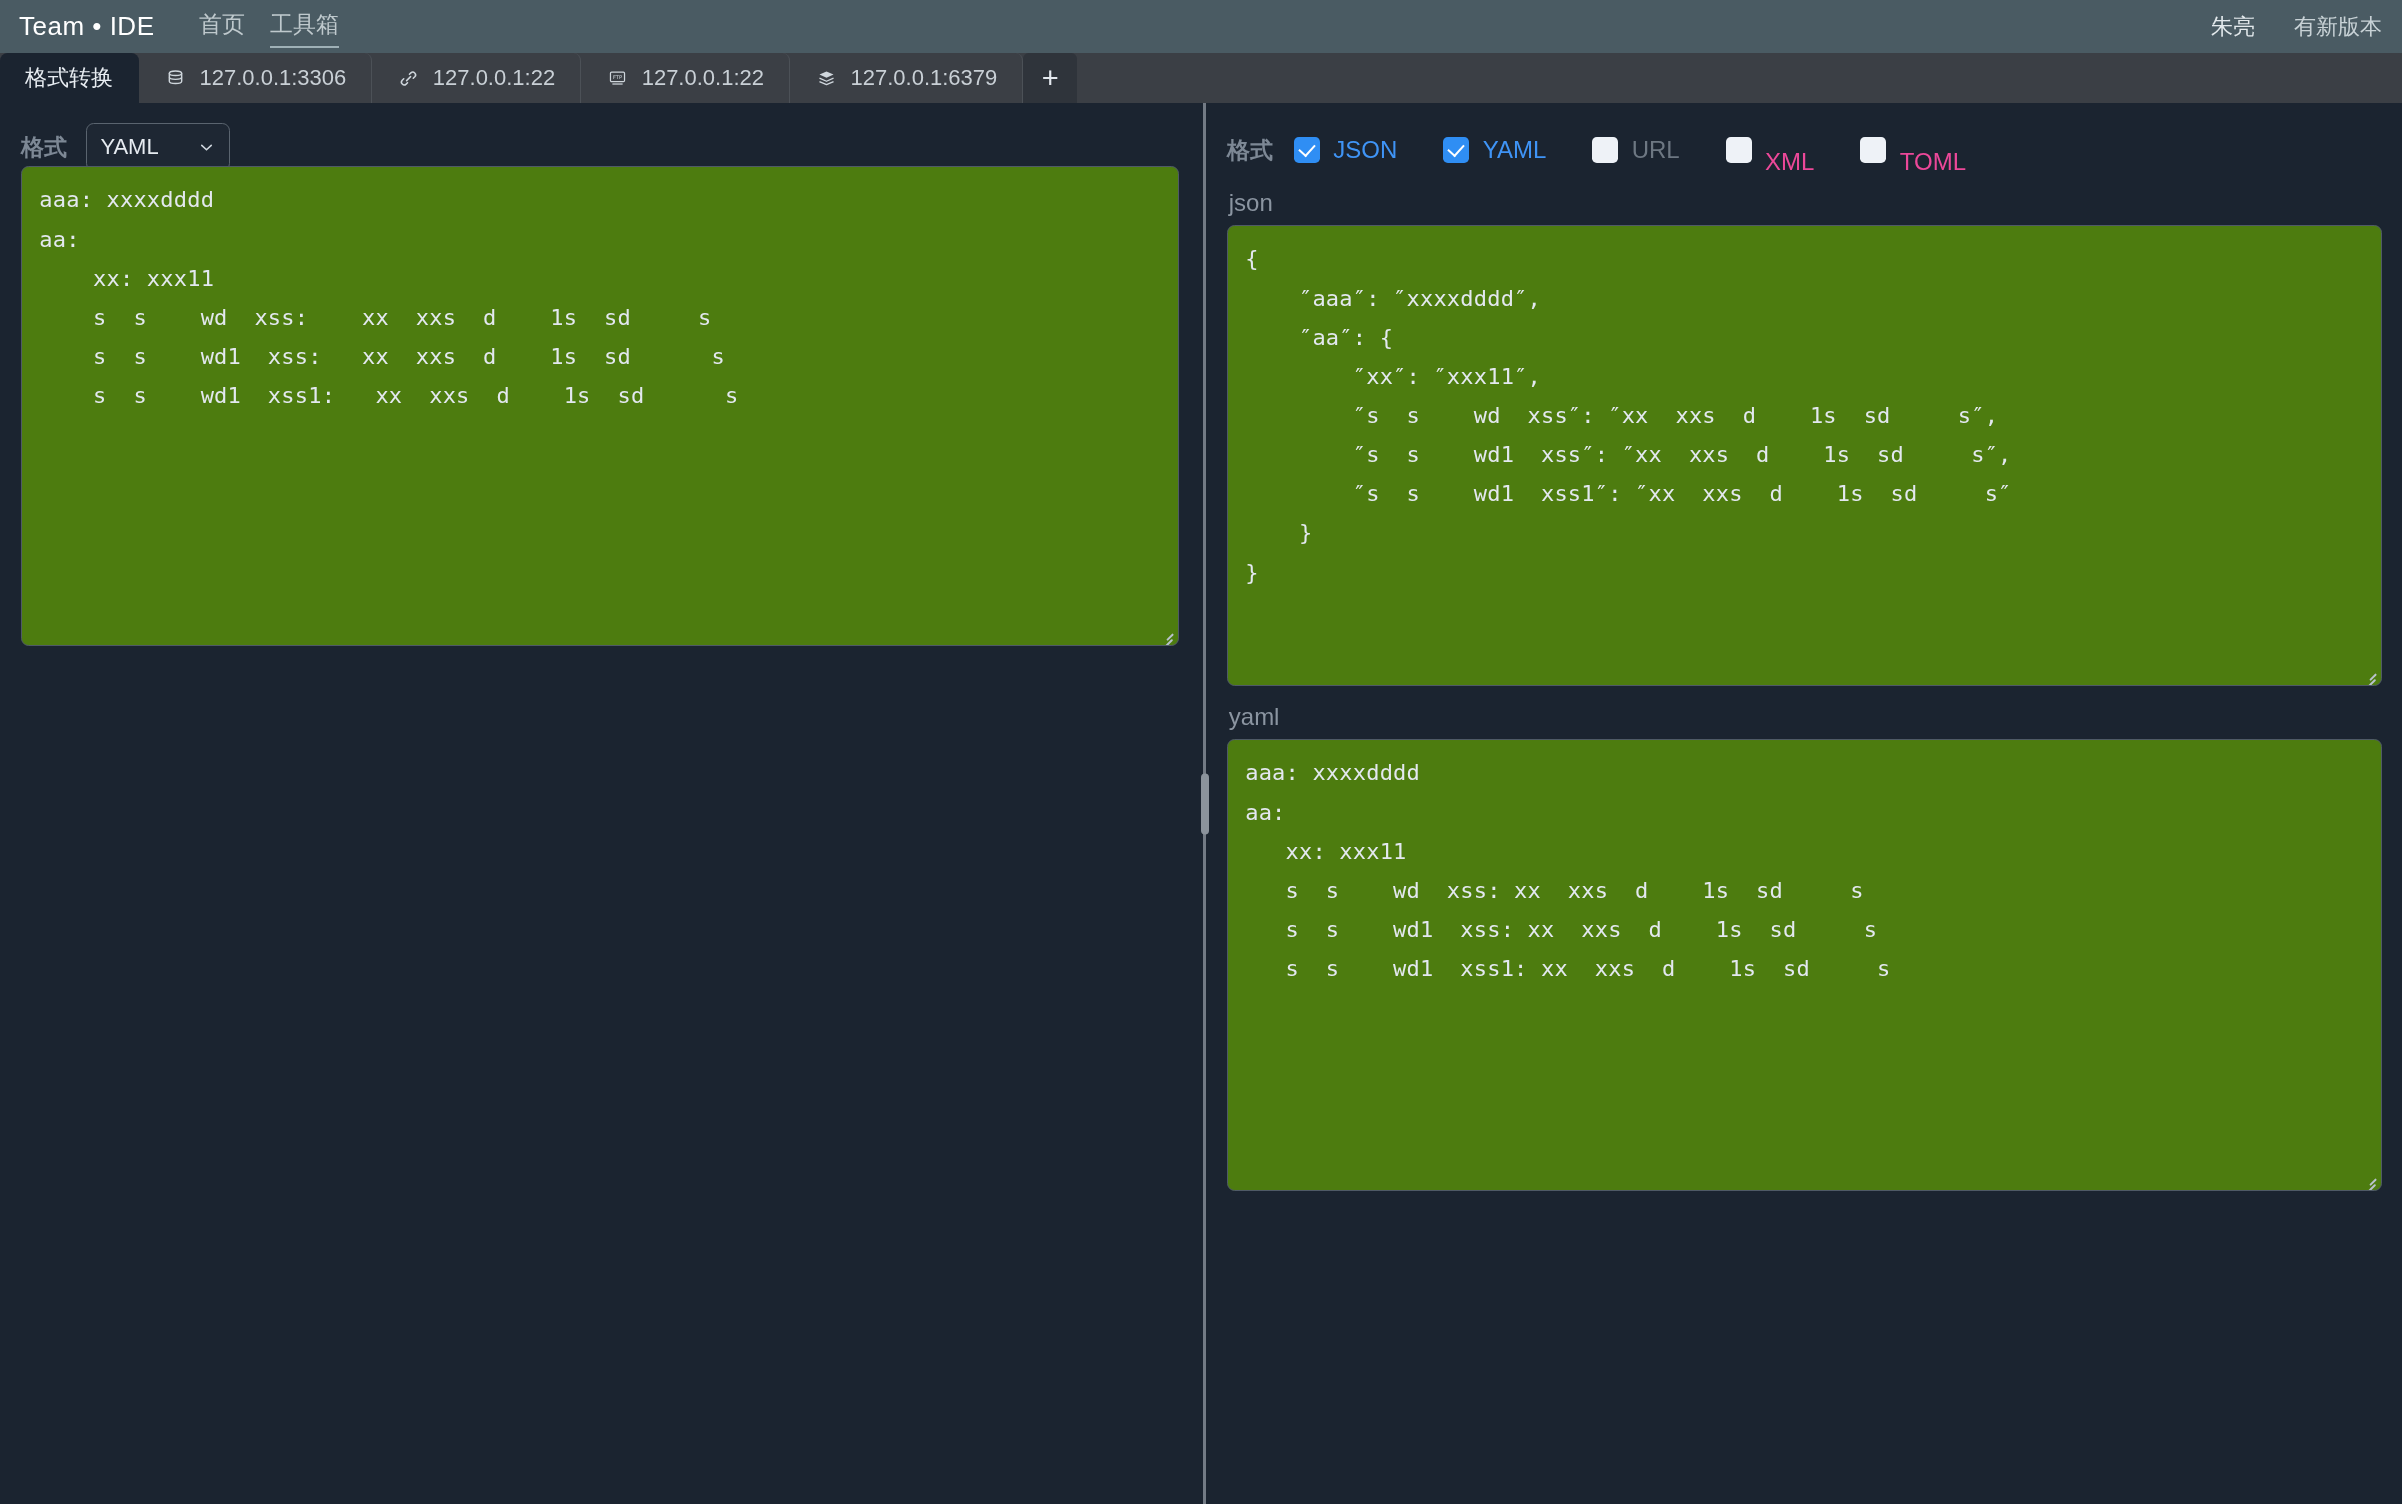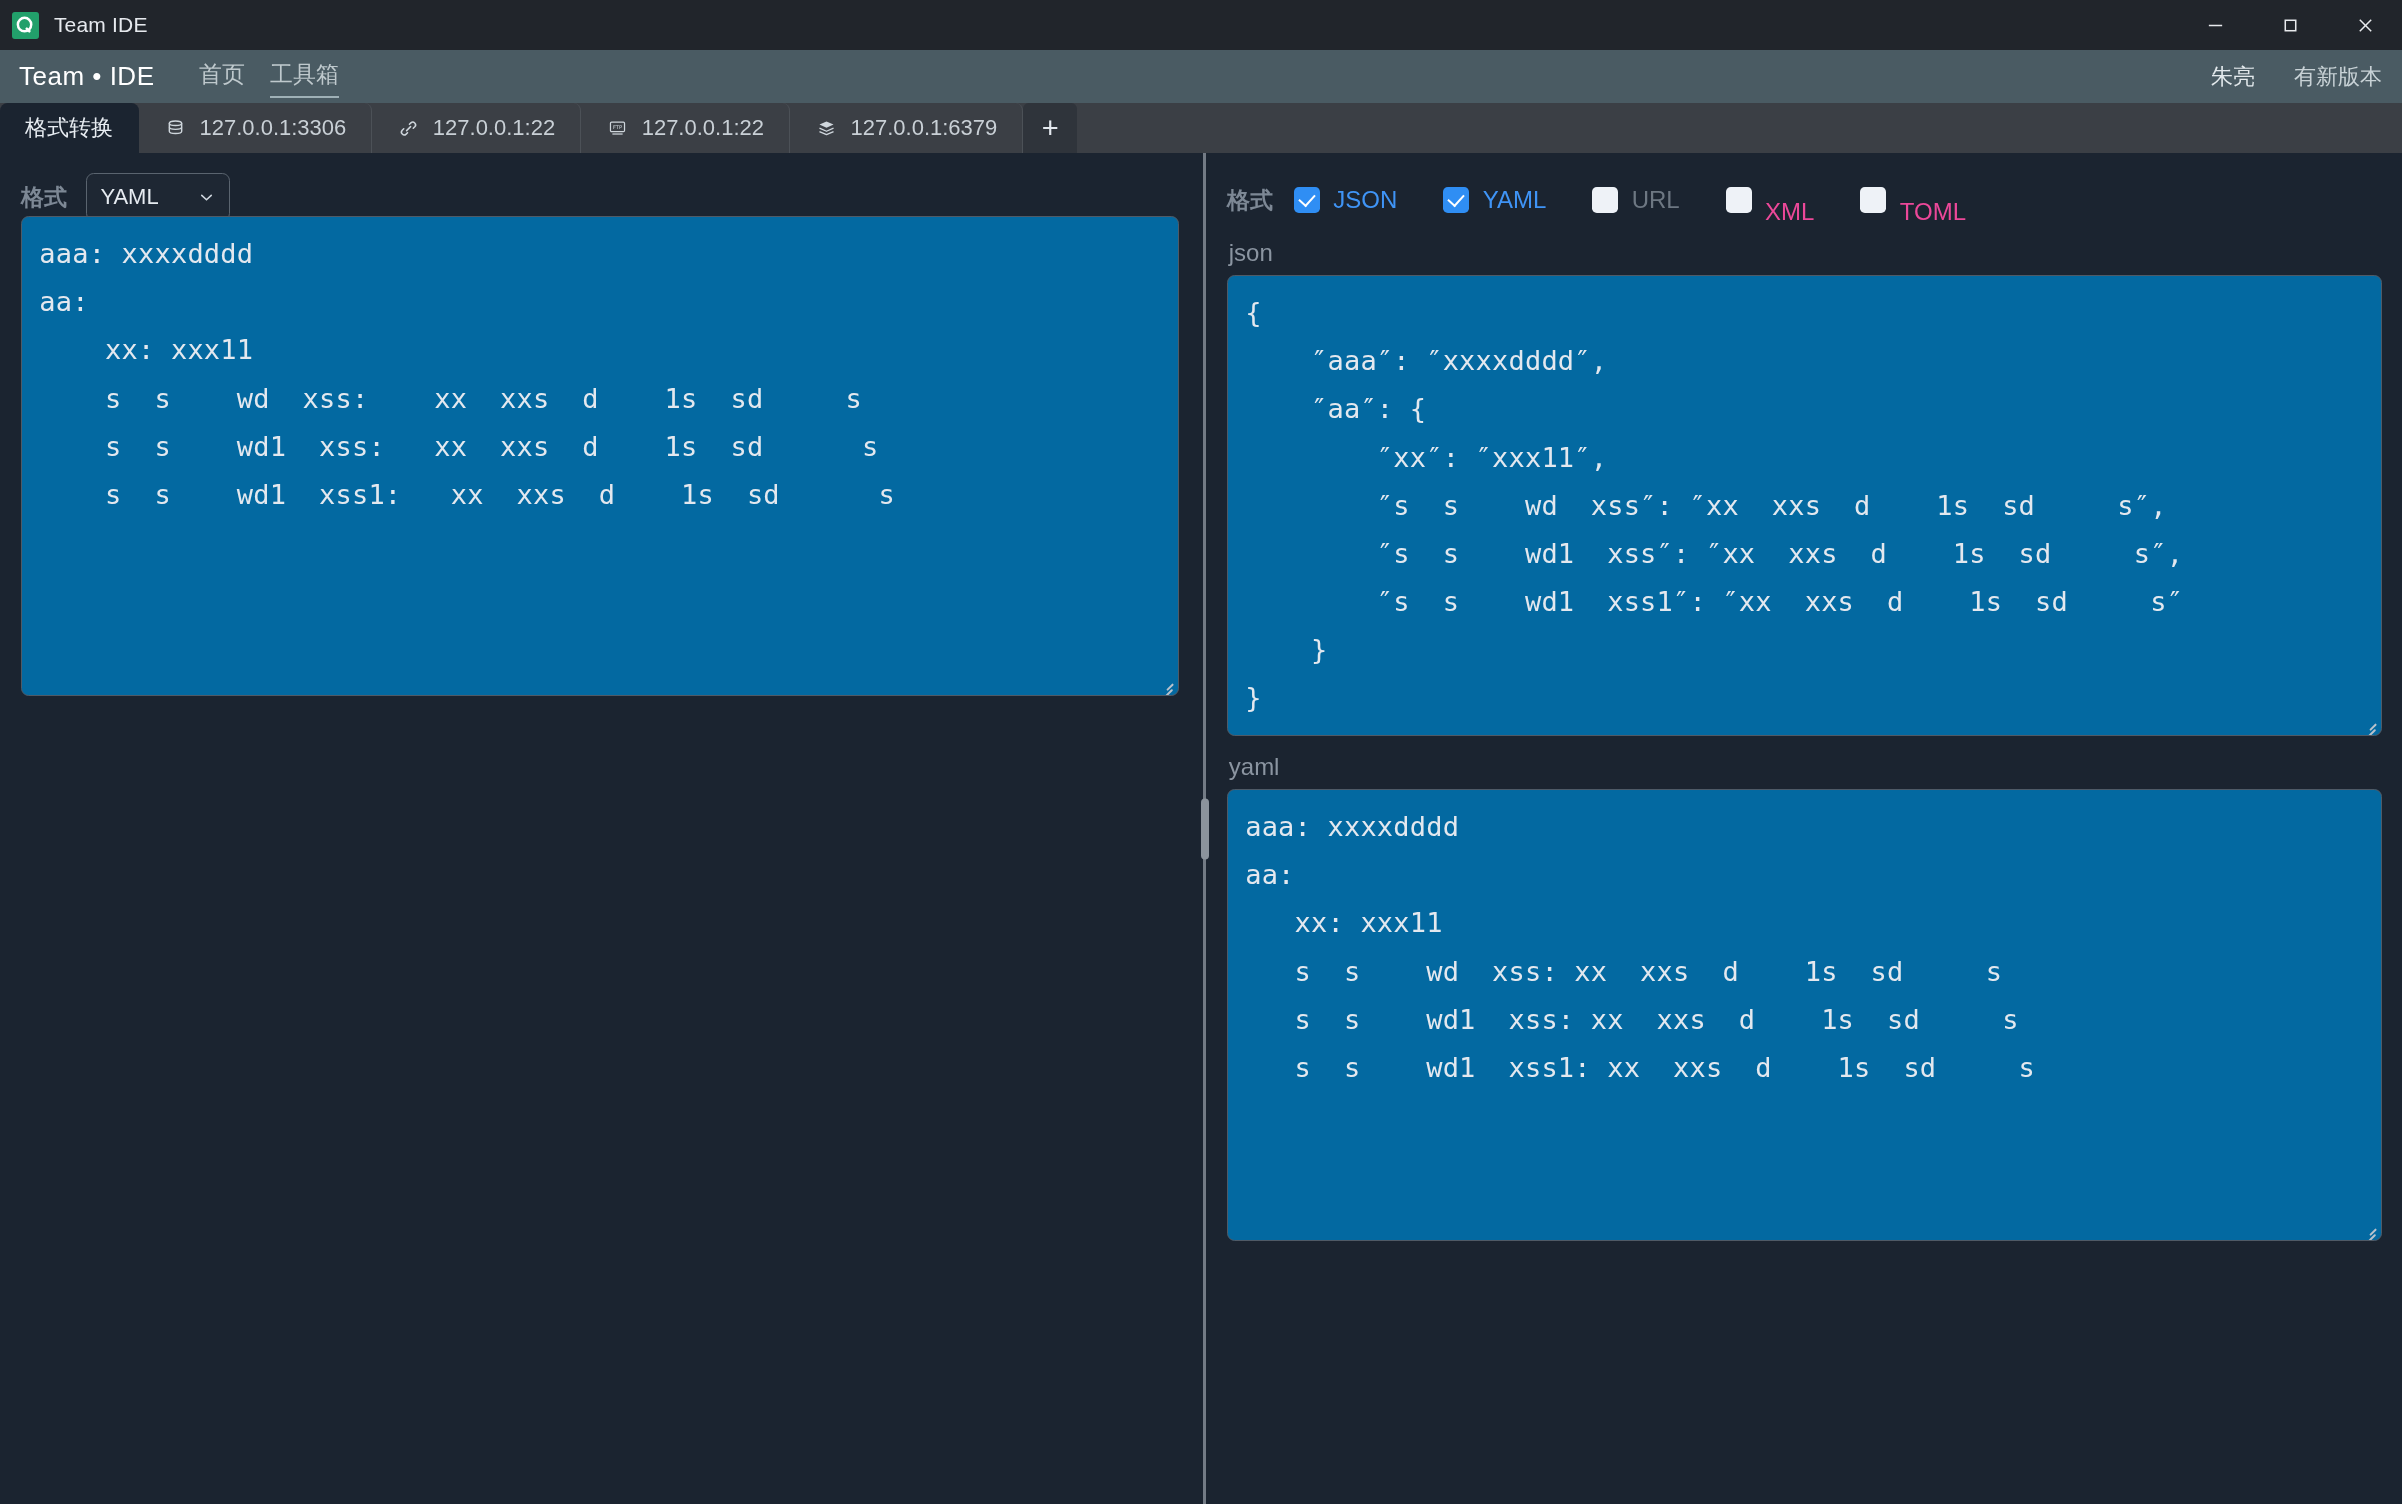--- a/index.html
+++ b/index.html
@@ -191,26 +191,26 @@
   .select-box .chev { color: #cfd6de; display: flex; align-items: center; }
 
   .section-label {
     color: #7d8895;
     font-size: 23px;
     margin: 21px 0 9.6px 0;
   }
 
   
   .code-box {
-    background: #0369a1;
+    background: #4d7c0f;
     border: 1px solid #4f5a66;
     border-radius: 7.7px;
     color: #e3e8ef;
     font-family: "DejaVu Sans Mono", "Liberation Mono", monospace;
-    font-size: 27px;
+    font-size: 22px;
     line-height: 1.78;
     padding: 13.4px 17.3px;
     white-space: pre;
     overflow: hidden;
     position: relative;
     letter-spacing: 0.2px;
   }
   .code-box .grip {
     position: absolute; right: 3.8px; bottom: 2.9px;
     width: 17.3px; height: 17.3px;
@@ -264,48 +264,20 @@
     margin: 17.3px 0 7.7px 1.9px;
   }
   #json-out { height: 461px; }
   #yaml-out { height: 452px; }
 </style>
 </head>
 <body>
 
 <div id="app">
 
-  <div class="titlebar">
-    <div class="app-logo">
-      <svg width="21" height="21" viewBox="0 0 22 22" aria-hidden="true">
-        <circle cx="10" cy="10" r="7" fill="none" stroke="#ffffff" stroke-width="2.6"></circle>
-        <rect x="12.4" y="12.4" width="6.4" height="2.8" rx="1.2" fill="#ffffff" transform="rotate(45 12.4 12.4)"></rect>
-      </svg>
-    </div>
-    <div class="title-text">Team IDE</div>
-
-    <div class="win-controls">
-      <div class="win-btn">
-        <svg width="19" height="19" viewBox="0 0 20 20">
-            <line x1="3" y1="10" x2="17" y2="10" stroke="#e8eaed" stroke-width="1.6"></line>
-          </svg>
-      </div>
-      <div class="win-btn">
-        <svg width="19" height="19" viewBox="0 0 20 20">
-            <rect x="4.5" y="4.5" width="11" height="11" fill="none" stroke="#e8eaed" stroke-width="1.6"></rect>
-          </svg>
-      </div>
-      <div class="win-btn close">
-        <svg width="19" height="19" viewBox="0 0 20 20">
-            <line x1="4" y1="4" x2="16" y2="16" stroke="#e8eaed" stroke-width="1.6"></line>
-            <line x1="16" y1="4" x2="4" y2="16" stroke="#e8eaed" stroke-width="1.6"></line>
-          </svg>
-      </div>
-    </div>
-  </div>
 
   <div class="navbar">
     <div class="brand">Team • IDE</div>
     <div class="nav-items">
       <div class="nav-item">首页</div>
       <div class="nav-item active">工具箱</div>
     </div>
     <div class="nav-right">
       <div class="nav-user">朱亮</div>
       <div class="nav-version">有新版本</div>

